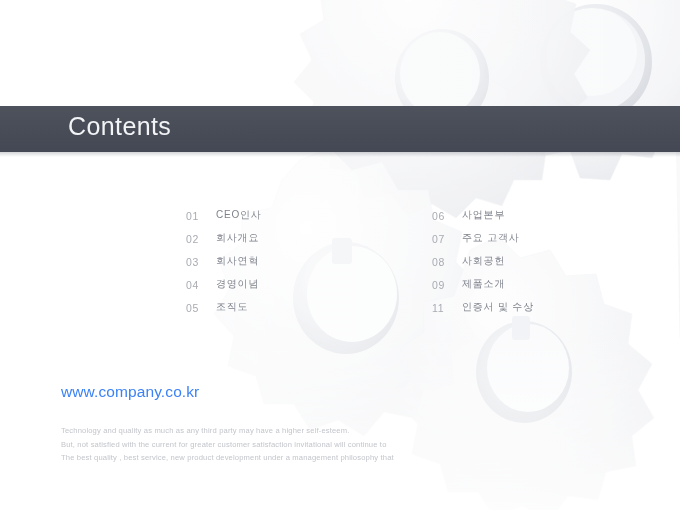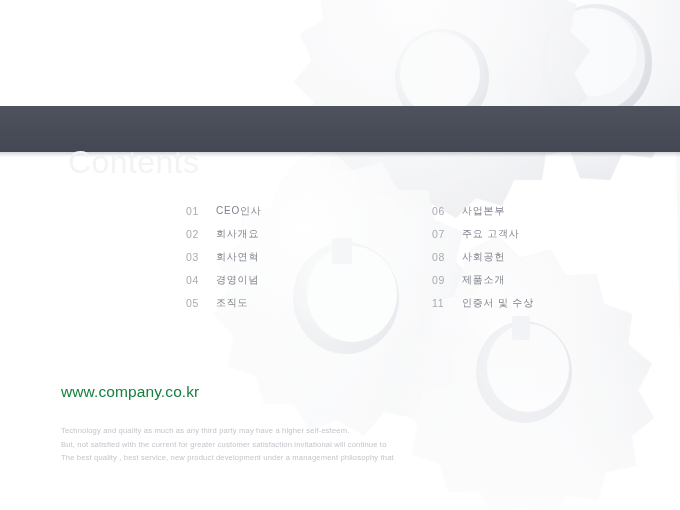--- a/index.html
+++ b/index.html
@@ -46,38 +46,37 @@
     left: 0;
     top: 152px;
     width: 680px;
     height: 5px;
     background: linear-gradient(180deg, rgba(60,65,75,0.22), rgba(60,65,75,0));
   }
   .page-title {
     position: absolute;
     left: 68px;
     top: 112px;
-    font-size: 32px;
+    font-size: 25px;
     letter-spacing: 0.4px;
     color: #f2f3f5;
     font-weight: 400;
     white-space: nowrap;
-    margin-top: 32px;
   }
 
   
   .toc {
     position: absolute;
   }
   .toc.left  { left: 186px; top: 199px; }
   .toc.right { left: 432px; top: 199px; }
 
   .toc-row {
     display: flex;
-    align-items: center;
+    align-items: flex-end;
     height: 23px;
   }
   .toc-num {
     width: 30px;
     font-size: 10.5px;
     color: #a8abb2;
     letter-spacing: 0.6px;
     white-space: nowrap;
   }
   .toc-label {
@@ -86,21 +85,21 @@
     letter-spacing: 0.8px;
     white-space: nowrap;
   }
 
   
   .site-url {
     position: absolute;
     left: 61px;
     top: 383px;
     font-size: 15.5px;
-    color: #15803d;
+    color: #3b82f6;
     letter-spacing: 0.1px;
     white-space: nowrap;
   }
   .blurb {
     position: absolute;
     left: 61px;
     top: 424px;
     width: 340px;
     font-size: 7.6px;
     line-height: 13.6px;

